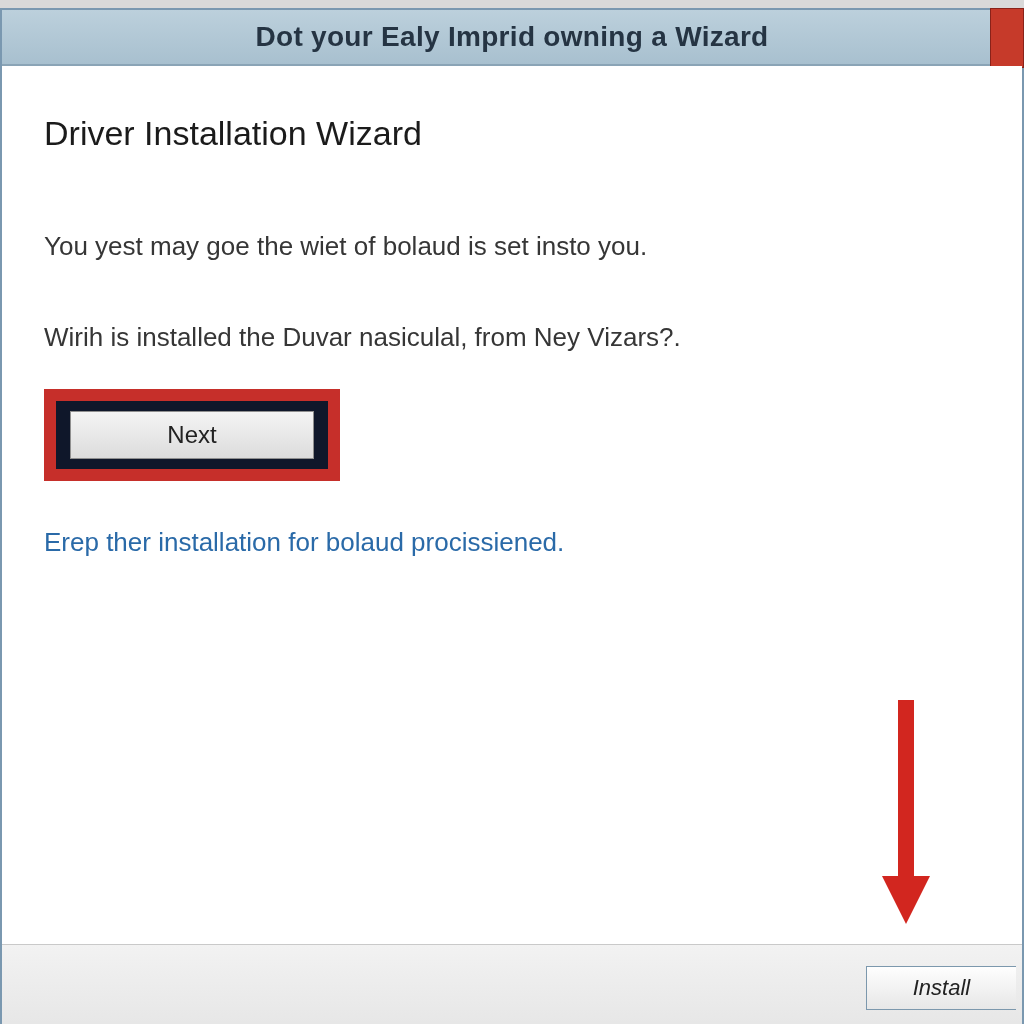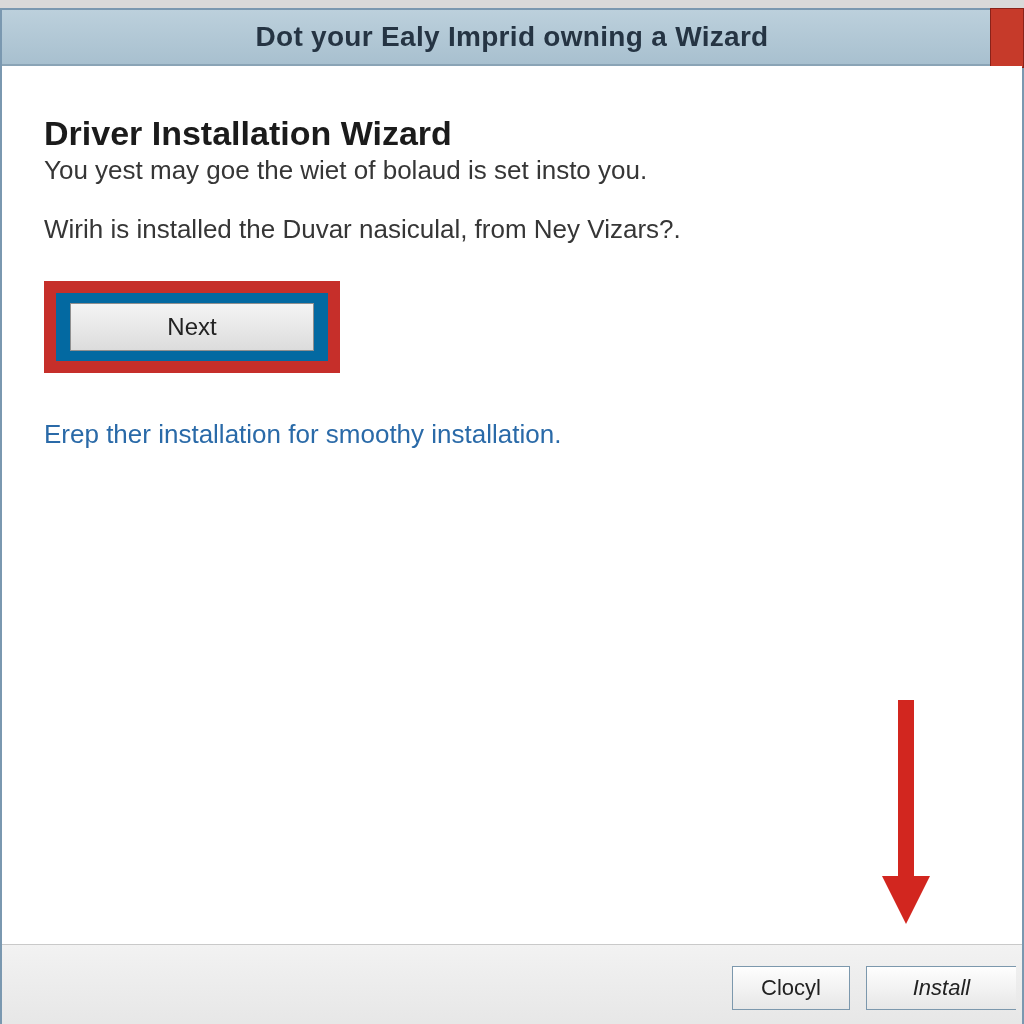--- a/index.html
+++ b/index.html
@@ -48,41 +48,42 @@
 
   .content {
     flex: 1;
     padding: 48px 42px 0 42px;
     background: #ffffff;
     position: relative;
   }
 
   .heading {
     font-size: 34px;
-    font-weight: 700;
+    font-weight: 400;
     color: #1b1b1b;
+    margin-bottom: 76px;
   }
 
   .para1 {
     font-size: 26px;
     color: #363636;
-    margin-bottom: 24px;
+    margin-bottom: 56px;
     line-height: 1.35;
   }
   .para2 {
     font-size: 26px;
     color: #363636;
     margin-bottom: 34px;
     line-height: 1.35;
   }
 
   .highlight-box {
     display: inline-block;
     border: 12px solid #c62f2a;
-    background: #0369a1;
+    background: #0f172a;
     padding: 10px 14px;
     margin-bottom: 44px;
   }
 
   .next-btn {
     width: 244px;
     height: 48px;
     background: linear-gradient(#f4f4f4, #dcdcdc);
     border: 1px solid #8f8f8f;
     font-size: 24px;
@@ -166,26 +167,25 @@
   <div class="content">
     <h1 class="heading">Driver Installation Wizard</h1>
 
     <p class="para1">You yest may goe the wiet of bolaud is set insto you.</p>
     <p class="para2">Wirih is installed the Duvar nasiculal, from Ney Vizars?.</p>
 
     <div class="highlight-box">
       <button class="next-btn">Next</button>
     </div>
 
-    <p class="link-text">Erep ther installation for smoothy installation.</p>
+    <p class="link-text">Erep ther installation for bolaud procissiened.</p>
 
     <div class="arrow">
       <div class="arrow-shaft"></div>
       <div class="arrow-head"></div>
     </div>
   </div>
 
   <div class="footer">
-    <button class="footer-btn">Clocyl</button>
     <button class="footer-btn install-btn">Install</button>
   </div>
 
 </div>
 
 </body></html>

